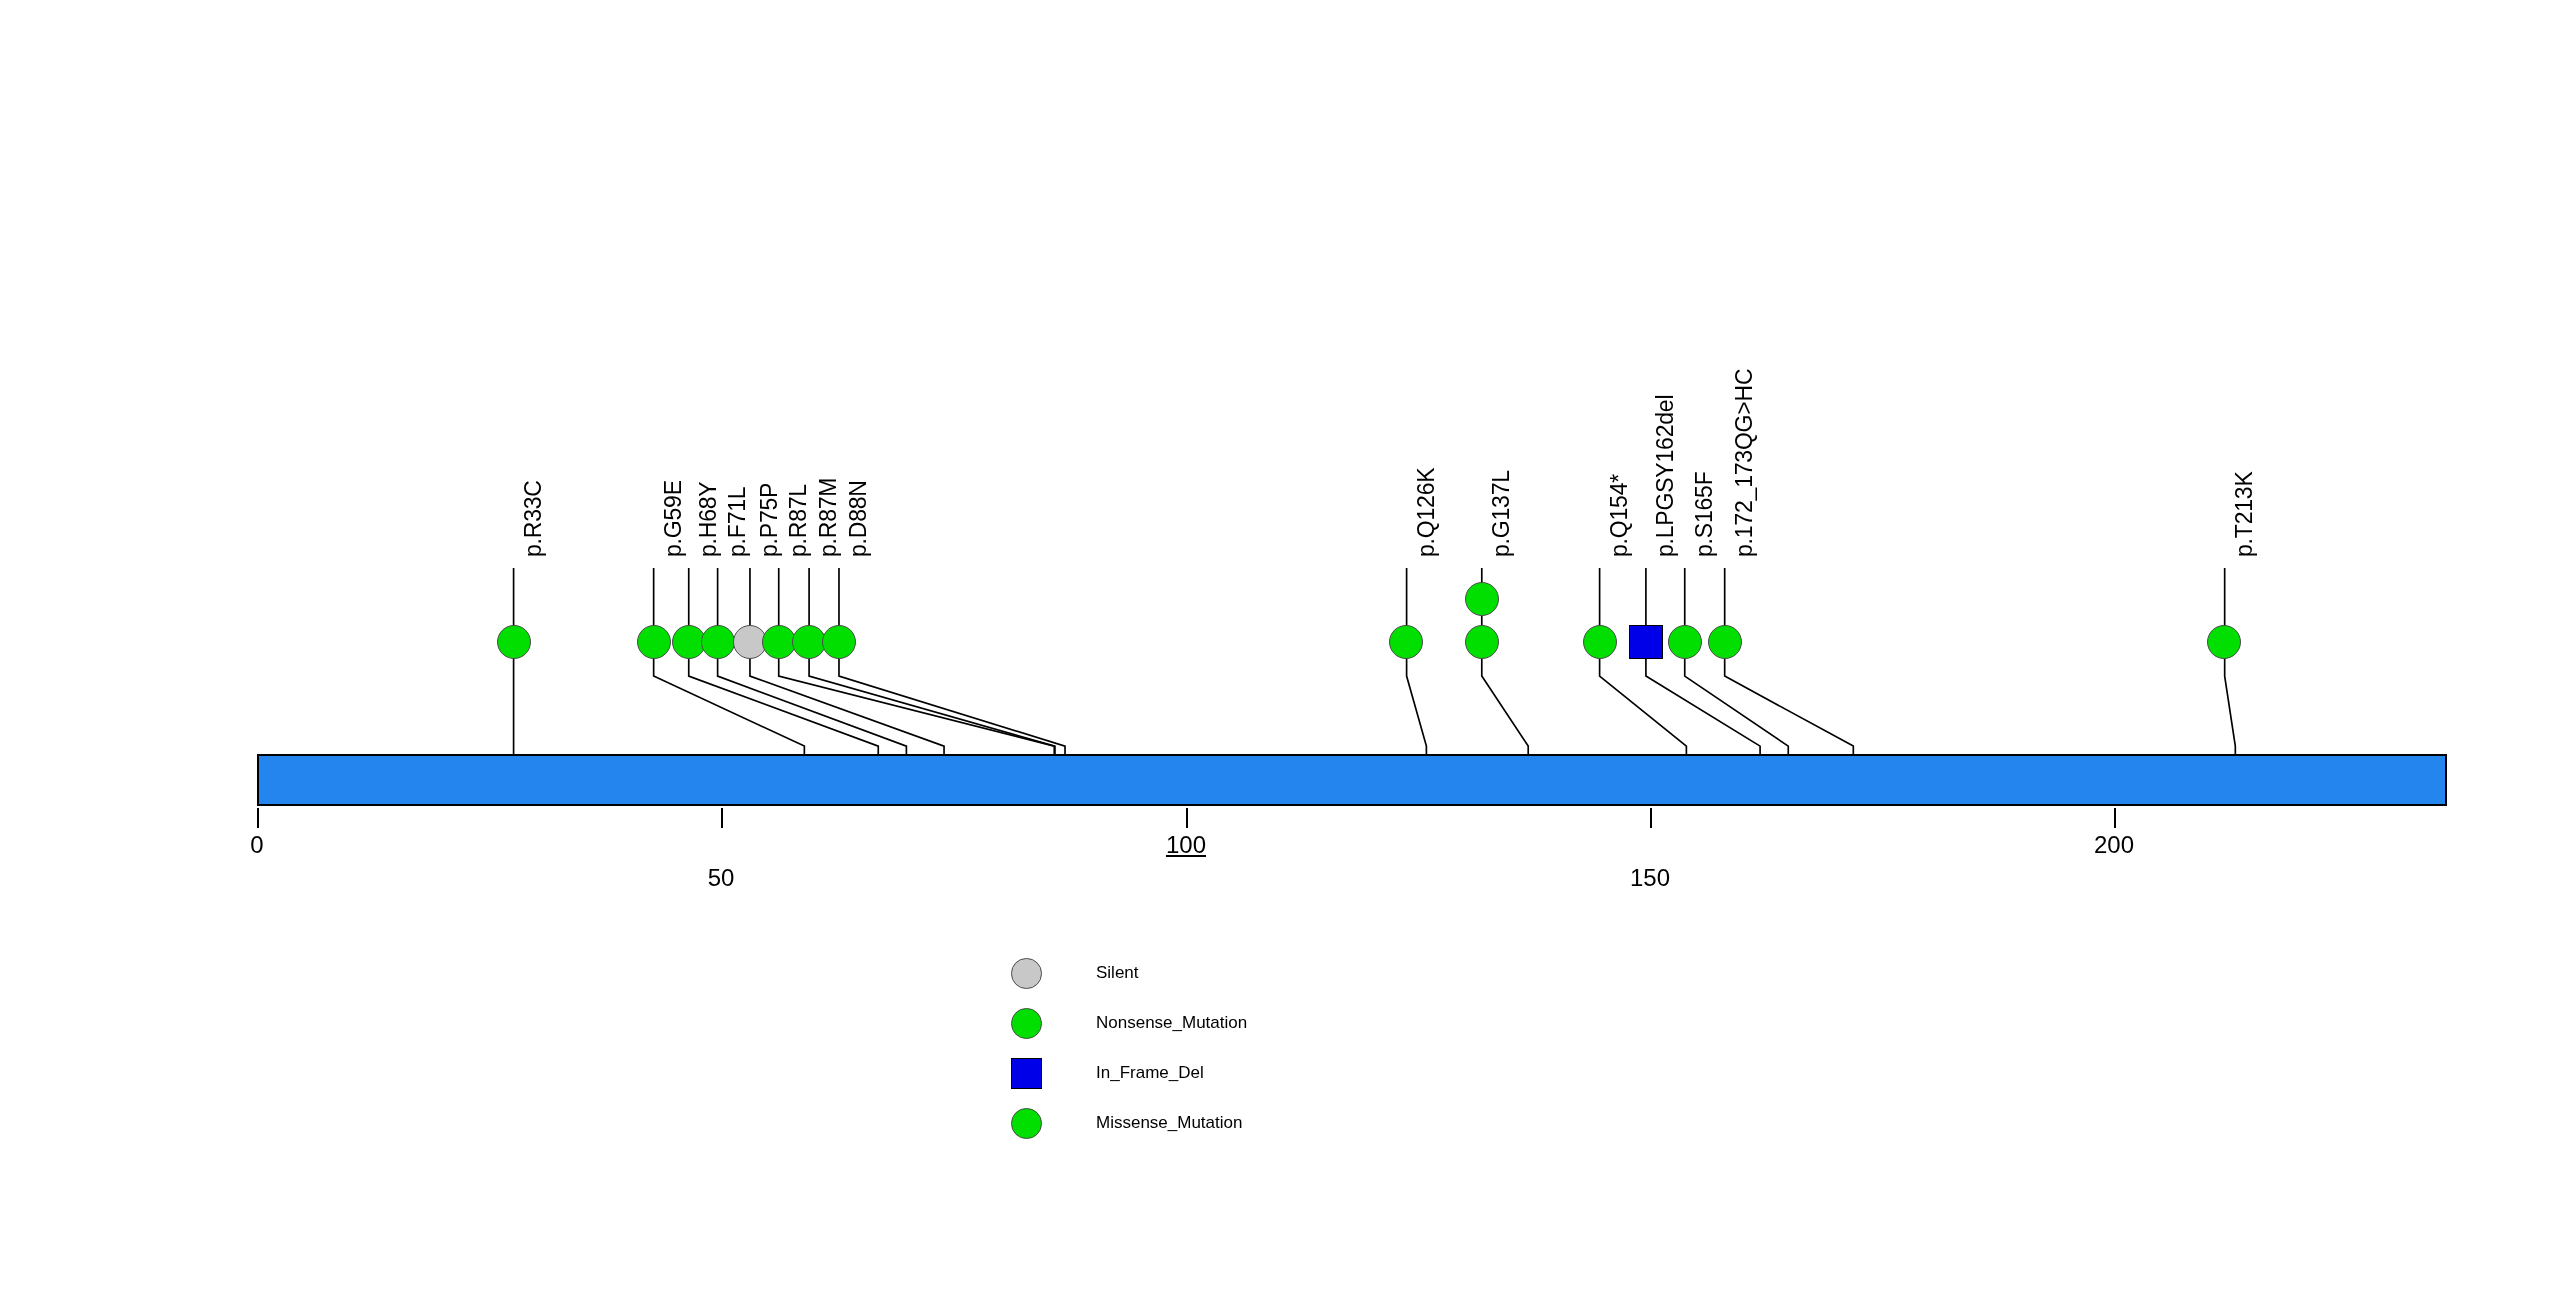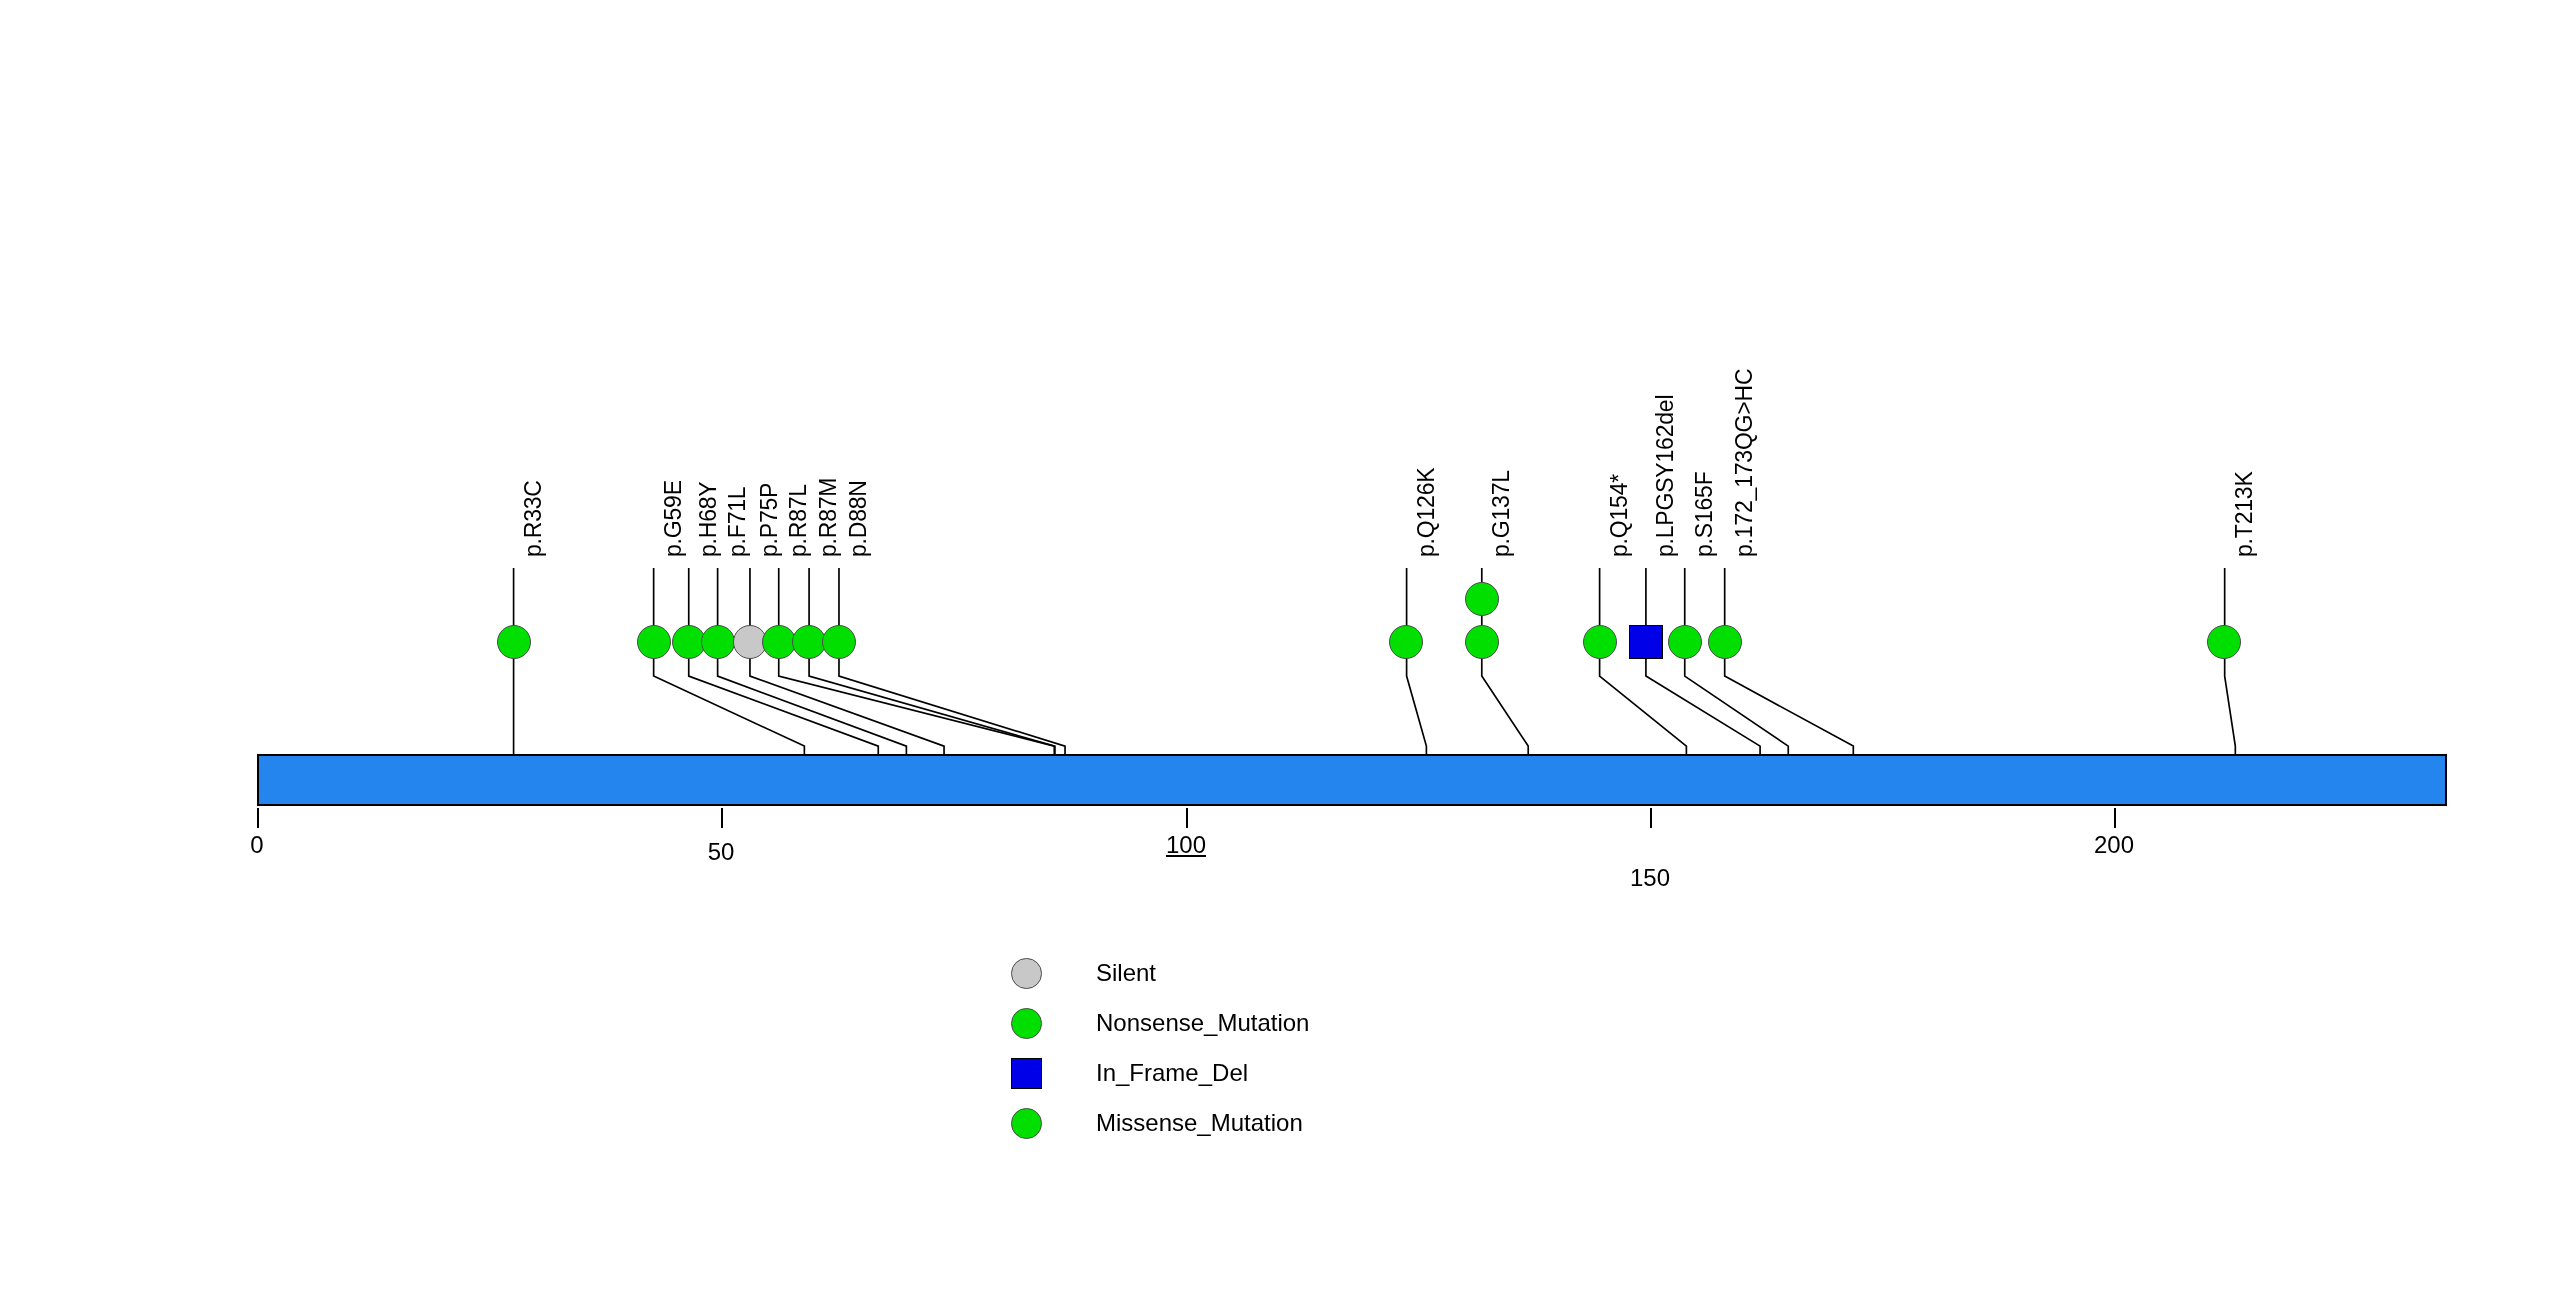--- a/index.html
+++ b/index.html
@@ -28,21 +28,21 @@
   .axis-lbl{position:absolute;font-size:24px;line-height:24px;text-align:center;
             transform:translateX(-50%);}
 
   
   .legend{position:absolute;}
   .legend-row{position:relative;height:50px;}
   .legend-sym{position:absolute;left:0;top:6.1px;width:30.5px;height:30.5px;
               box-sizing:border-box;border:1.1px solid #4d4d4d;}
   .legend-sym.circle{border-radius:50%;}
   .legend-sym.square{border-radius:0;border-color:#000;}
-  .legend-txt{position:absolute;left:85px;top:4.6px;font-size:24px;line-height:32px;}
+  .legend-txt{position:absolute;left:85px;top:4.6px;font-size:17px;line-height:32px;}
 </style>
 </head>
 <body>
 
 <div id="stage">
 
   <div id="backbone" class="backbone" style="left: 257px; top: 754px; width: 2190px; height: 52px; background: rgb(37, 133, 238); border-color: rgb(0, 0, 0);"></div>
 
   <div id="lollipop-layer">
       <svg class="stem" width="9.2" height="188" viewBox="0 0 12 247" style="left: 509px; top: 568px;">
@@ -120,21 +120,21 @@
         <polyline points="6,0 6,142 20,234 20,247"></polyline>
       </svg>
       <div class="marker circle" title="p.T213K" style="left: 2207px; top: 625px; width: 34px; height: 34px; background: rgb(0, 223, 0);"></div>
       <div class="mlabel" style="left: 2233px; top: 557px;">p.T213K</div>
     </div>
 
   <div id="axis-layer">
       <div class="axis-tick" style="left: 257px; top: 808px; height: 20px;"></div>
       <div class="axis-lbl" style="left: 257px; top: 833px;">0</div>
       <div class="axis-tick" style="left: 721px; top: 808px; height: 20px;"></div>
-      <div class="axis-lbl" style="left: 721px; top: 840px;">50</div>
+      <div class="axis-lbl" style="left: 721px; top: 866px;">50</div>
       <div class="axis-tick" style="left: 1186px; top: 808px; height: 20px;"></div>
       <div class="axis-lbl" style="left: 1186px; top: 833px; text-decoration: underline;">100</div>
       <div class="axis-tick" style="left: 1650px; top: 808px; height: 20px;"></div>
       <div class="axis-lbl" style="left: 1650px; top: 866px;">150</div>
       <div class="axis-tick" style="left: 2114px; top: 808px; height: 20px;"></div>
       <div class="axis-lbl" style="left: 2114px; top: 833px;">200</div>
     </div>
 
   <div id="legend" class="legend" style="left: 1011px; top: 952px;">
       <div class="legend-row">

